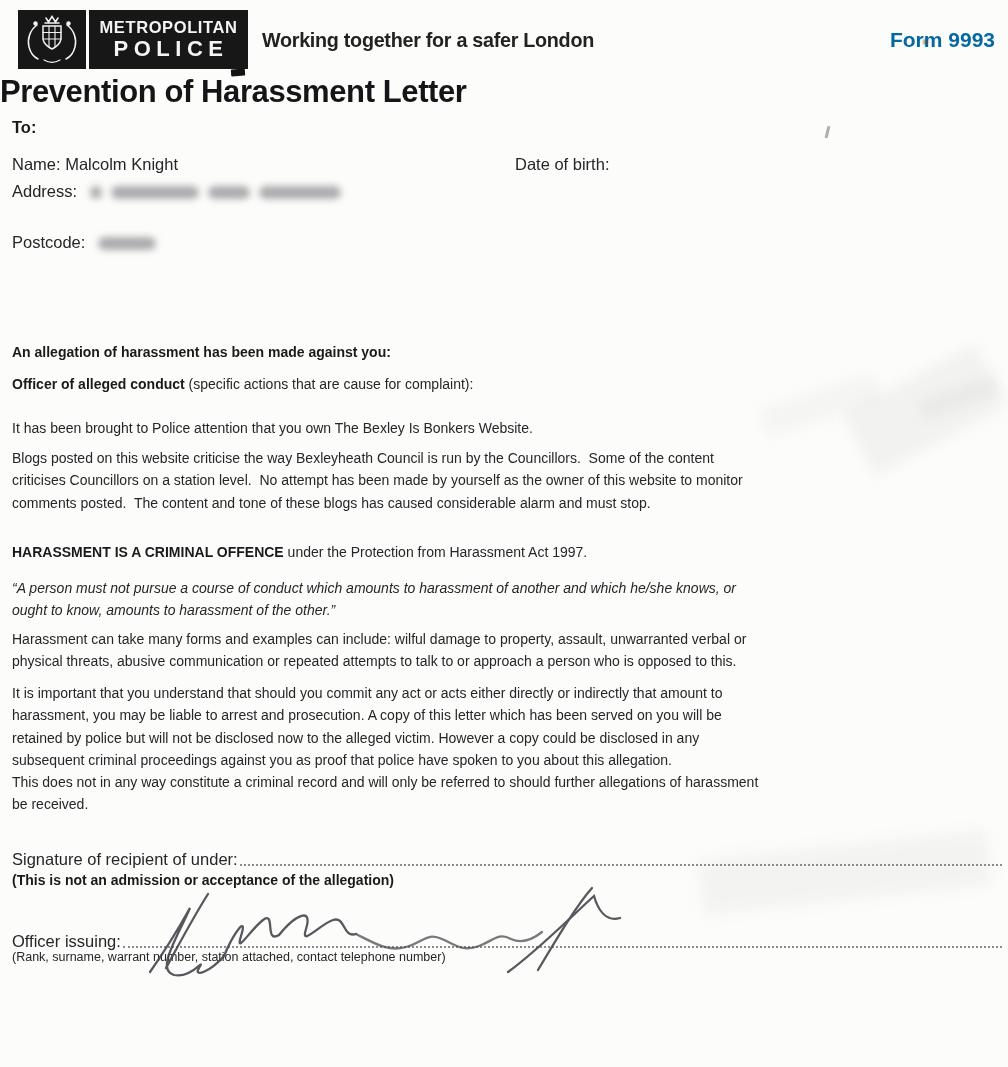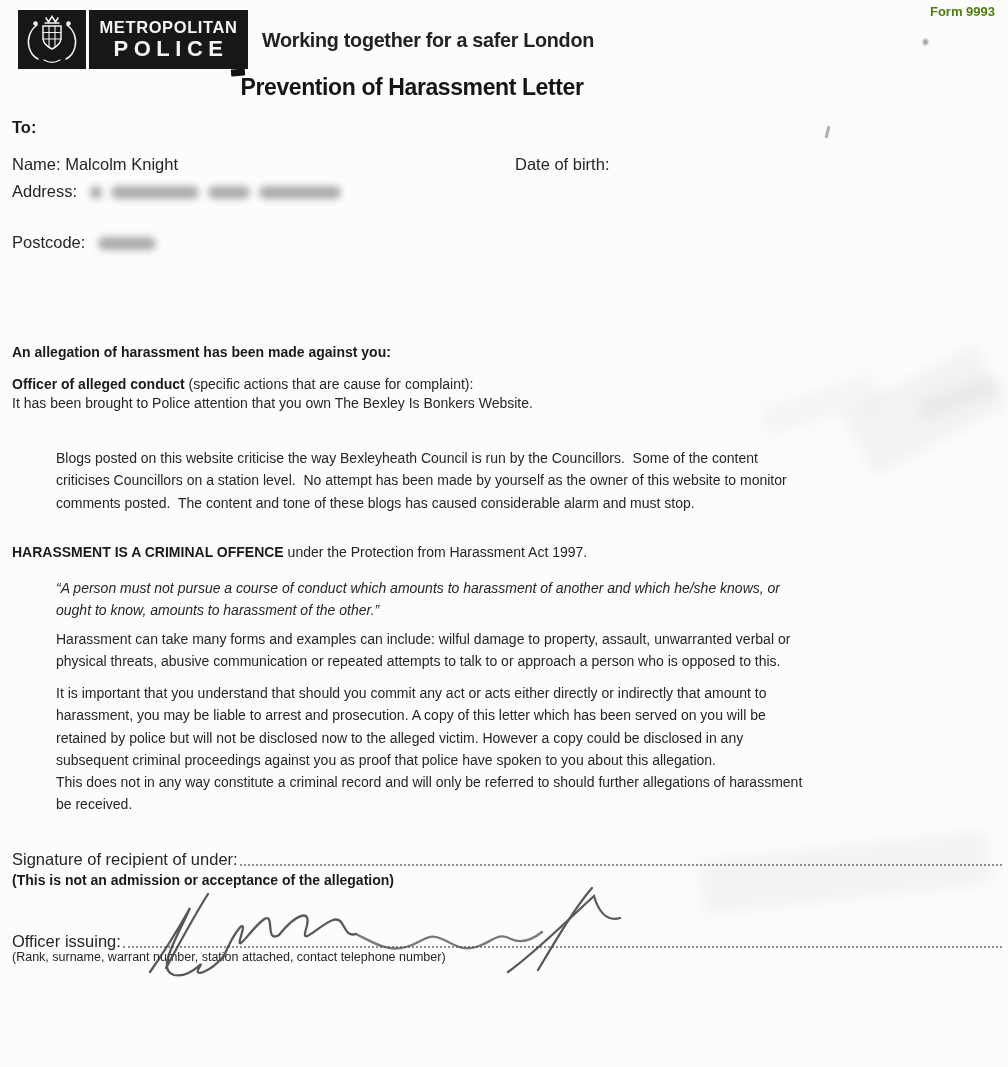--- a/index.html
+++ b/index.html
@@ -19,37 +19,37 @@
   .small-text{font-size:12.5px;line-height:15px;}
 
   
   .crest-box{left:18px;top:10px;width:68px;height:59px;background:#171717;}
   .logo-text-box{left:89px;top:10px;width:159px;height:59px;background:#171717;
     display:flex;flex-direction:column;align-items:center;justify-content:center;color:#f4f4f2;}
   .logo-line1{font-size:16.5px;font-weight:bold;letter-spacing:.6px;line-height:19px;}
   .logo-line2{font-size:22px;font-weight:bold;letter-spacing:5.5px;padding-left:5px;line-height:24px;}
   .tagline{left:262px;top:28px;font-size:21px;font-weight:700;letter-spacing:-.3px;
     transform:scaleX(.94);transform-origin:left center;color:#222;}
-  .form-number{right:13px;top:4px;font-size:13px;font-weight:bold;color:#4d7c0f;}
-  .title{left:0;top:74px;width:824px;text-align:center;font-size:23px;font-weight:bold;
+  .form-number{right:13px;top:28px;font-size:21px;font-weight:bold;color:#0369a1;}
+  .title{left:0;top:74px;width:824px;font-size:31px;font-weight:bold;
     letter-spacing:-.4px;color:#151518;margin:0;}
 
   
   .row{left:12px;font-size:16.5px;line-height:22.3px;display:flex;align-items:flex-end;}
   .to-row{top:116px;}
   .name-row{top:153px;}
   .dob-label{left:515px;top:153px;}
   .addr-row{top:180px;}
   .post-row{top:231px;}
   .redact{display:inline-flex;gap:9px;align-items:center;margin-left:8px;padding-bottom:3px;}
   .blob{height:13px;border-radius:7px;background:#97979b;filter:blur(3.5px);opacity:.8;}
 
   
   .blk{left:12px;}
-  .line{white-space:pre;margin-left:44px;}
+  .line{white-space:pre;}
   .quote{font-style:italic;}
 
   
   .dotrow{left:12px;right:6px;display:flex;align-items:flex-end;font-size:16.5px;line-height:22.3px;}
   .dots{flex:1;height:0;border-bottom:2px dotted #8d8d8d;margin-bottom:4px;margin-left:2px;}
   .sig-svg{left:136px;top:882px;}
 
   
   .artifact-dash{left:231px;top:69px;width:14px;height:7px;background:#141414;
     transform:rotate(-4deg);border-radius:1px;}
@@ -117,21 +117,21 @@
       <span class="blob" style="width:58px"></span>
     </span>
   </div>
 
   <div class="abs blk body-text b" style="top:341px">An allegation of harassment has been made against you:</div>
 
   <div class="abs blk body-text" style="top:373px">
     <span class="b">Officer of alleged conduct</span><span class="pre"> (specific actions that are cause for complaint):</span>
   </div>
 
-  <div class="abs blk body-text" style="top:392px">It has been brought to Police attention that you own The Bexley Is Bonkers Website.</div>
+  <div class="abs blk body-text" style="top:417px">It has been brought to Police attention that you own The Bexley Is Bonkers Website.</div>
 
   <div class="abs blk body-text" style="top:447px">
     <div class="line">Blogs posted on this website criticise the way Bexleyheath Council is run by the Councillors.  Some of the content</div>
     <div class="line">criticises Councillors on a station level.  No attempt has been made by yourself as the owner of this website to monitor</div>
     <div class="line">comments posted.  The content and tone of these blogs has caused considerable alarm and must stop.</div>
   </div>
 
   <div class="abs blk body-text" style="top:541px">
     <span class="b">HARASSMENT IS A CRIMINAL OFFENCE</span><span class="pre"> under the Protection from Harassment Act 1997.</span>
   </div>

